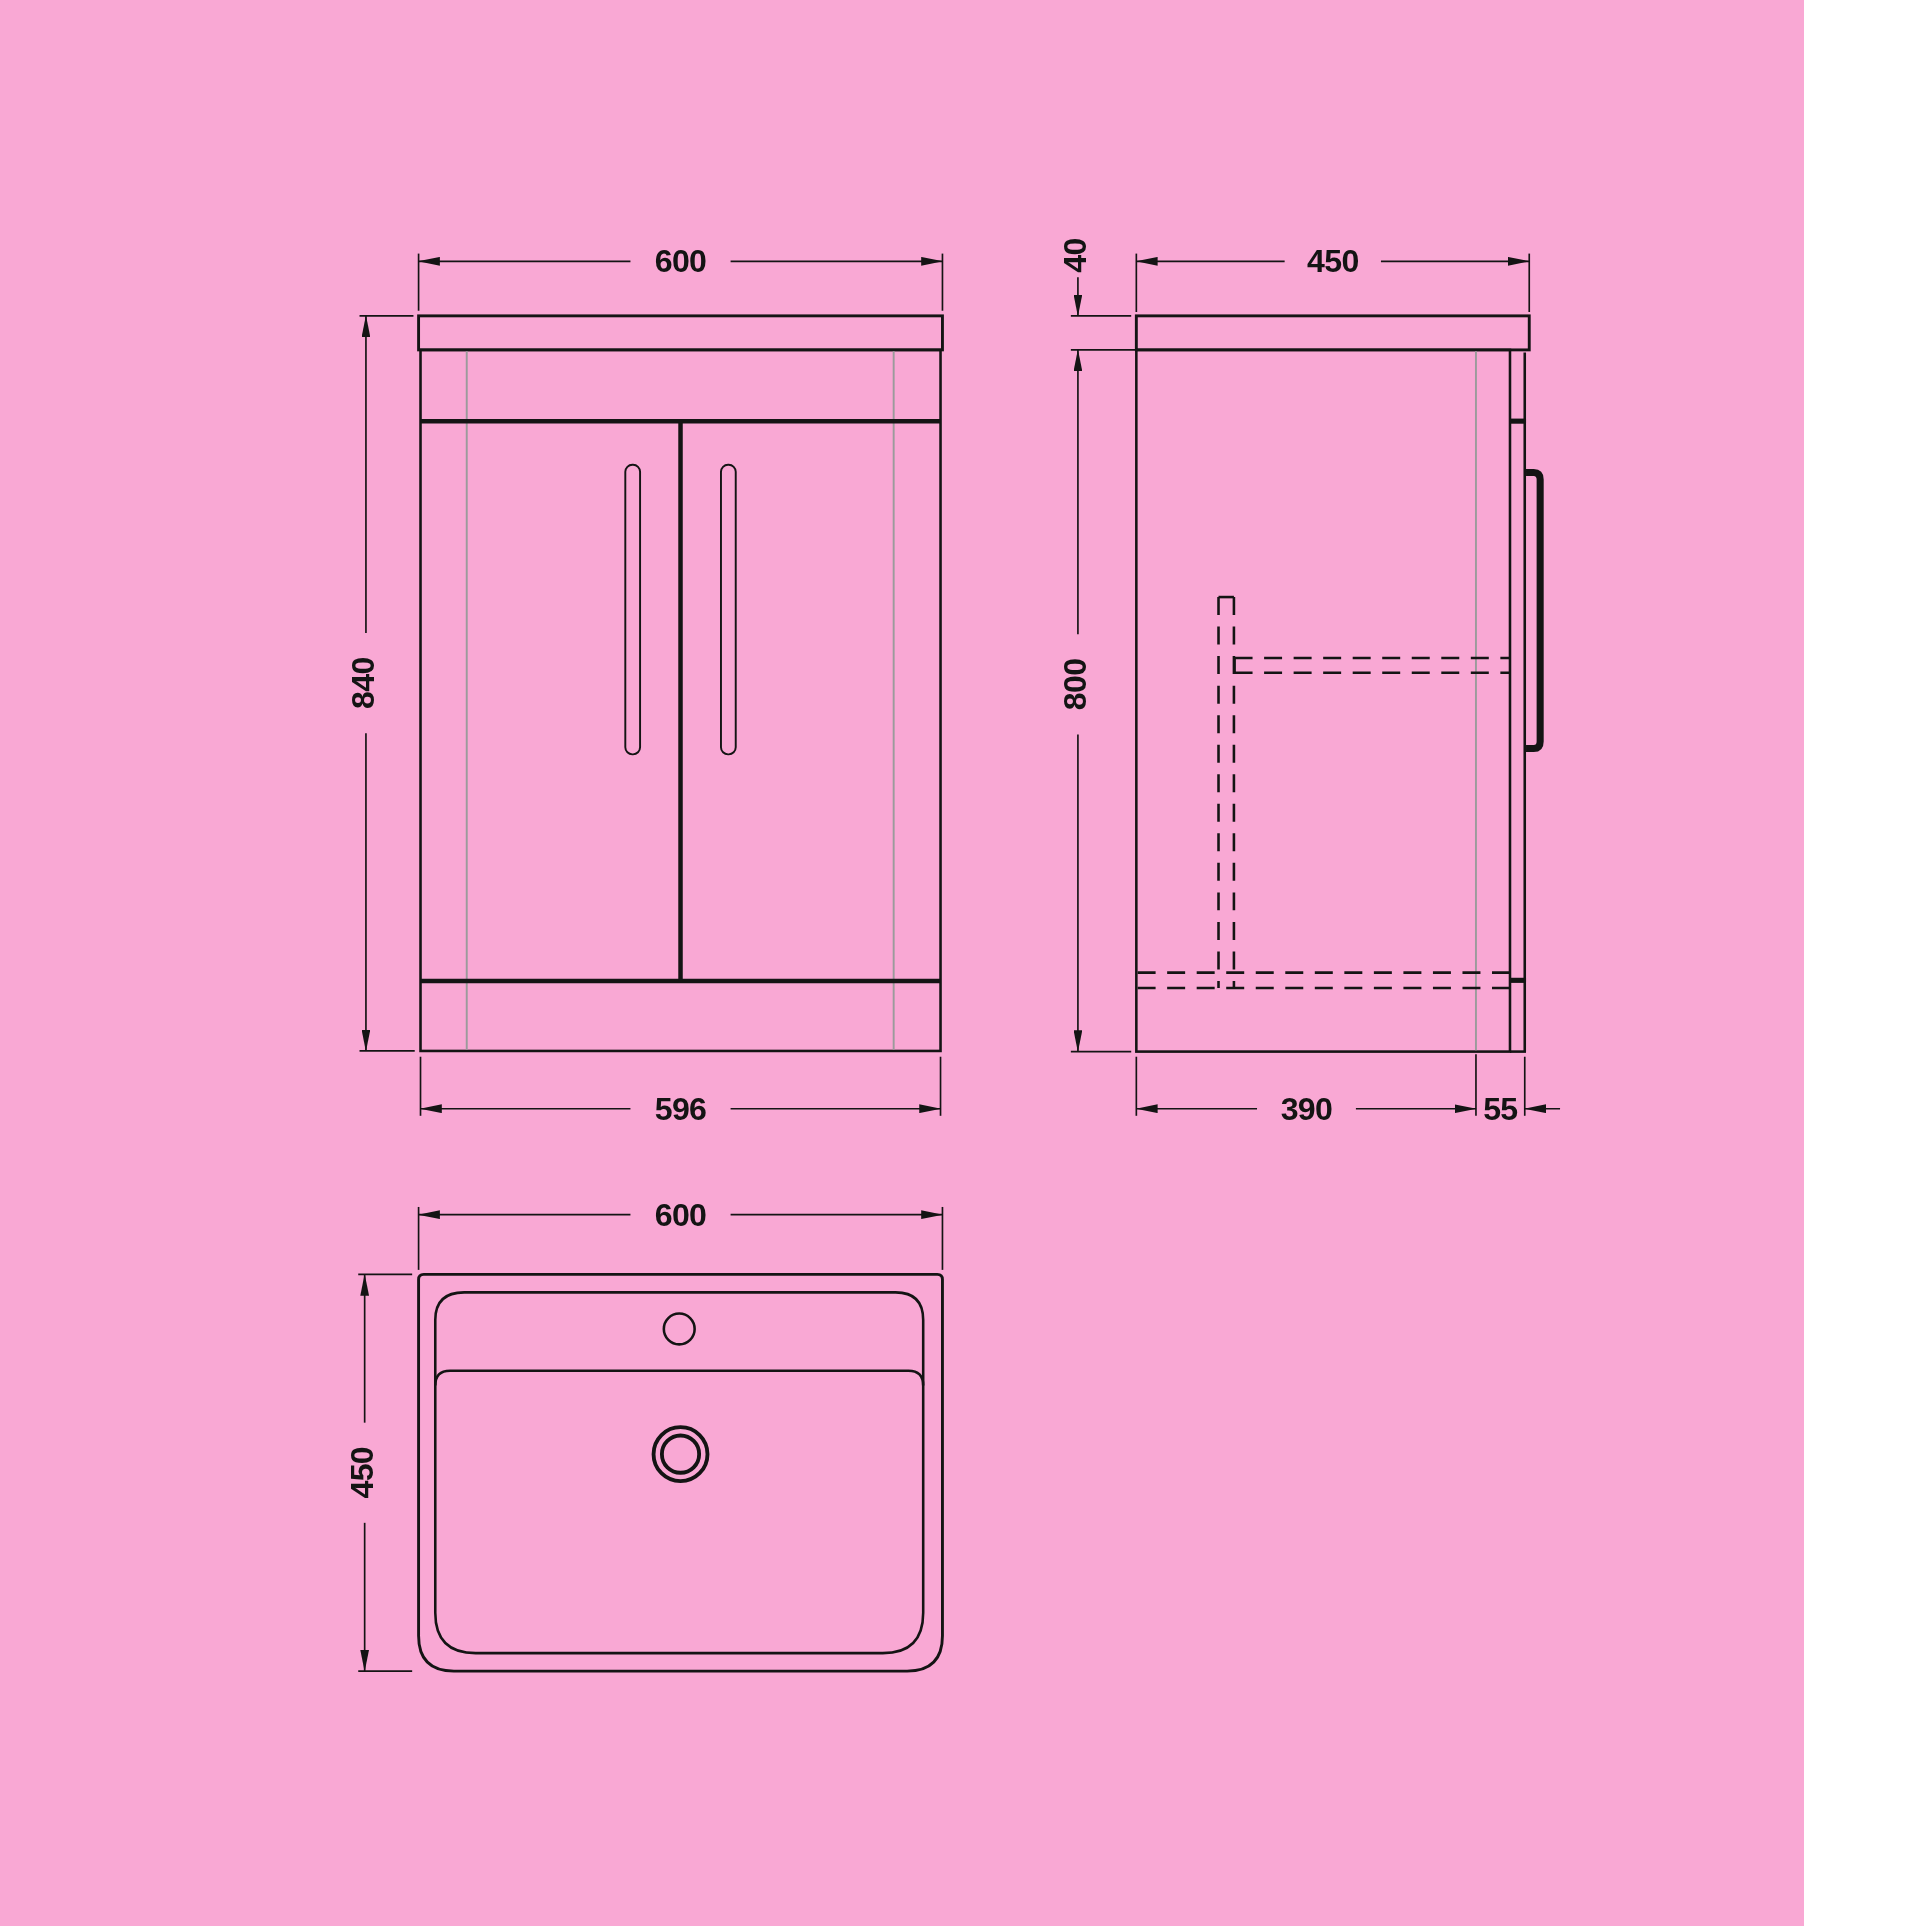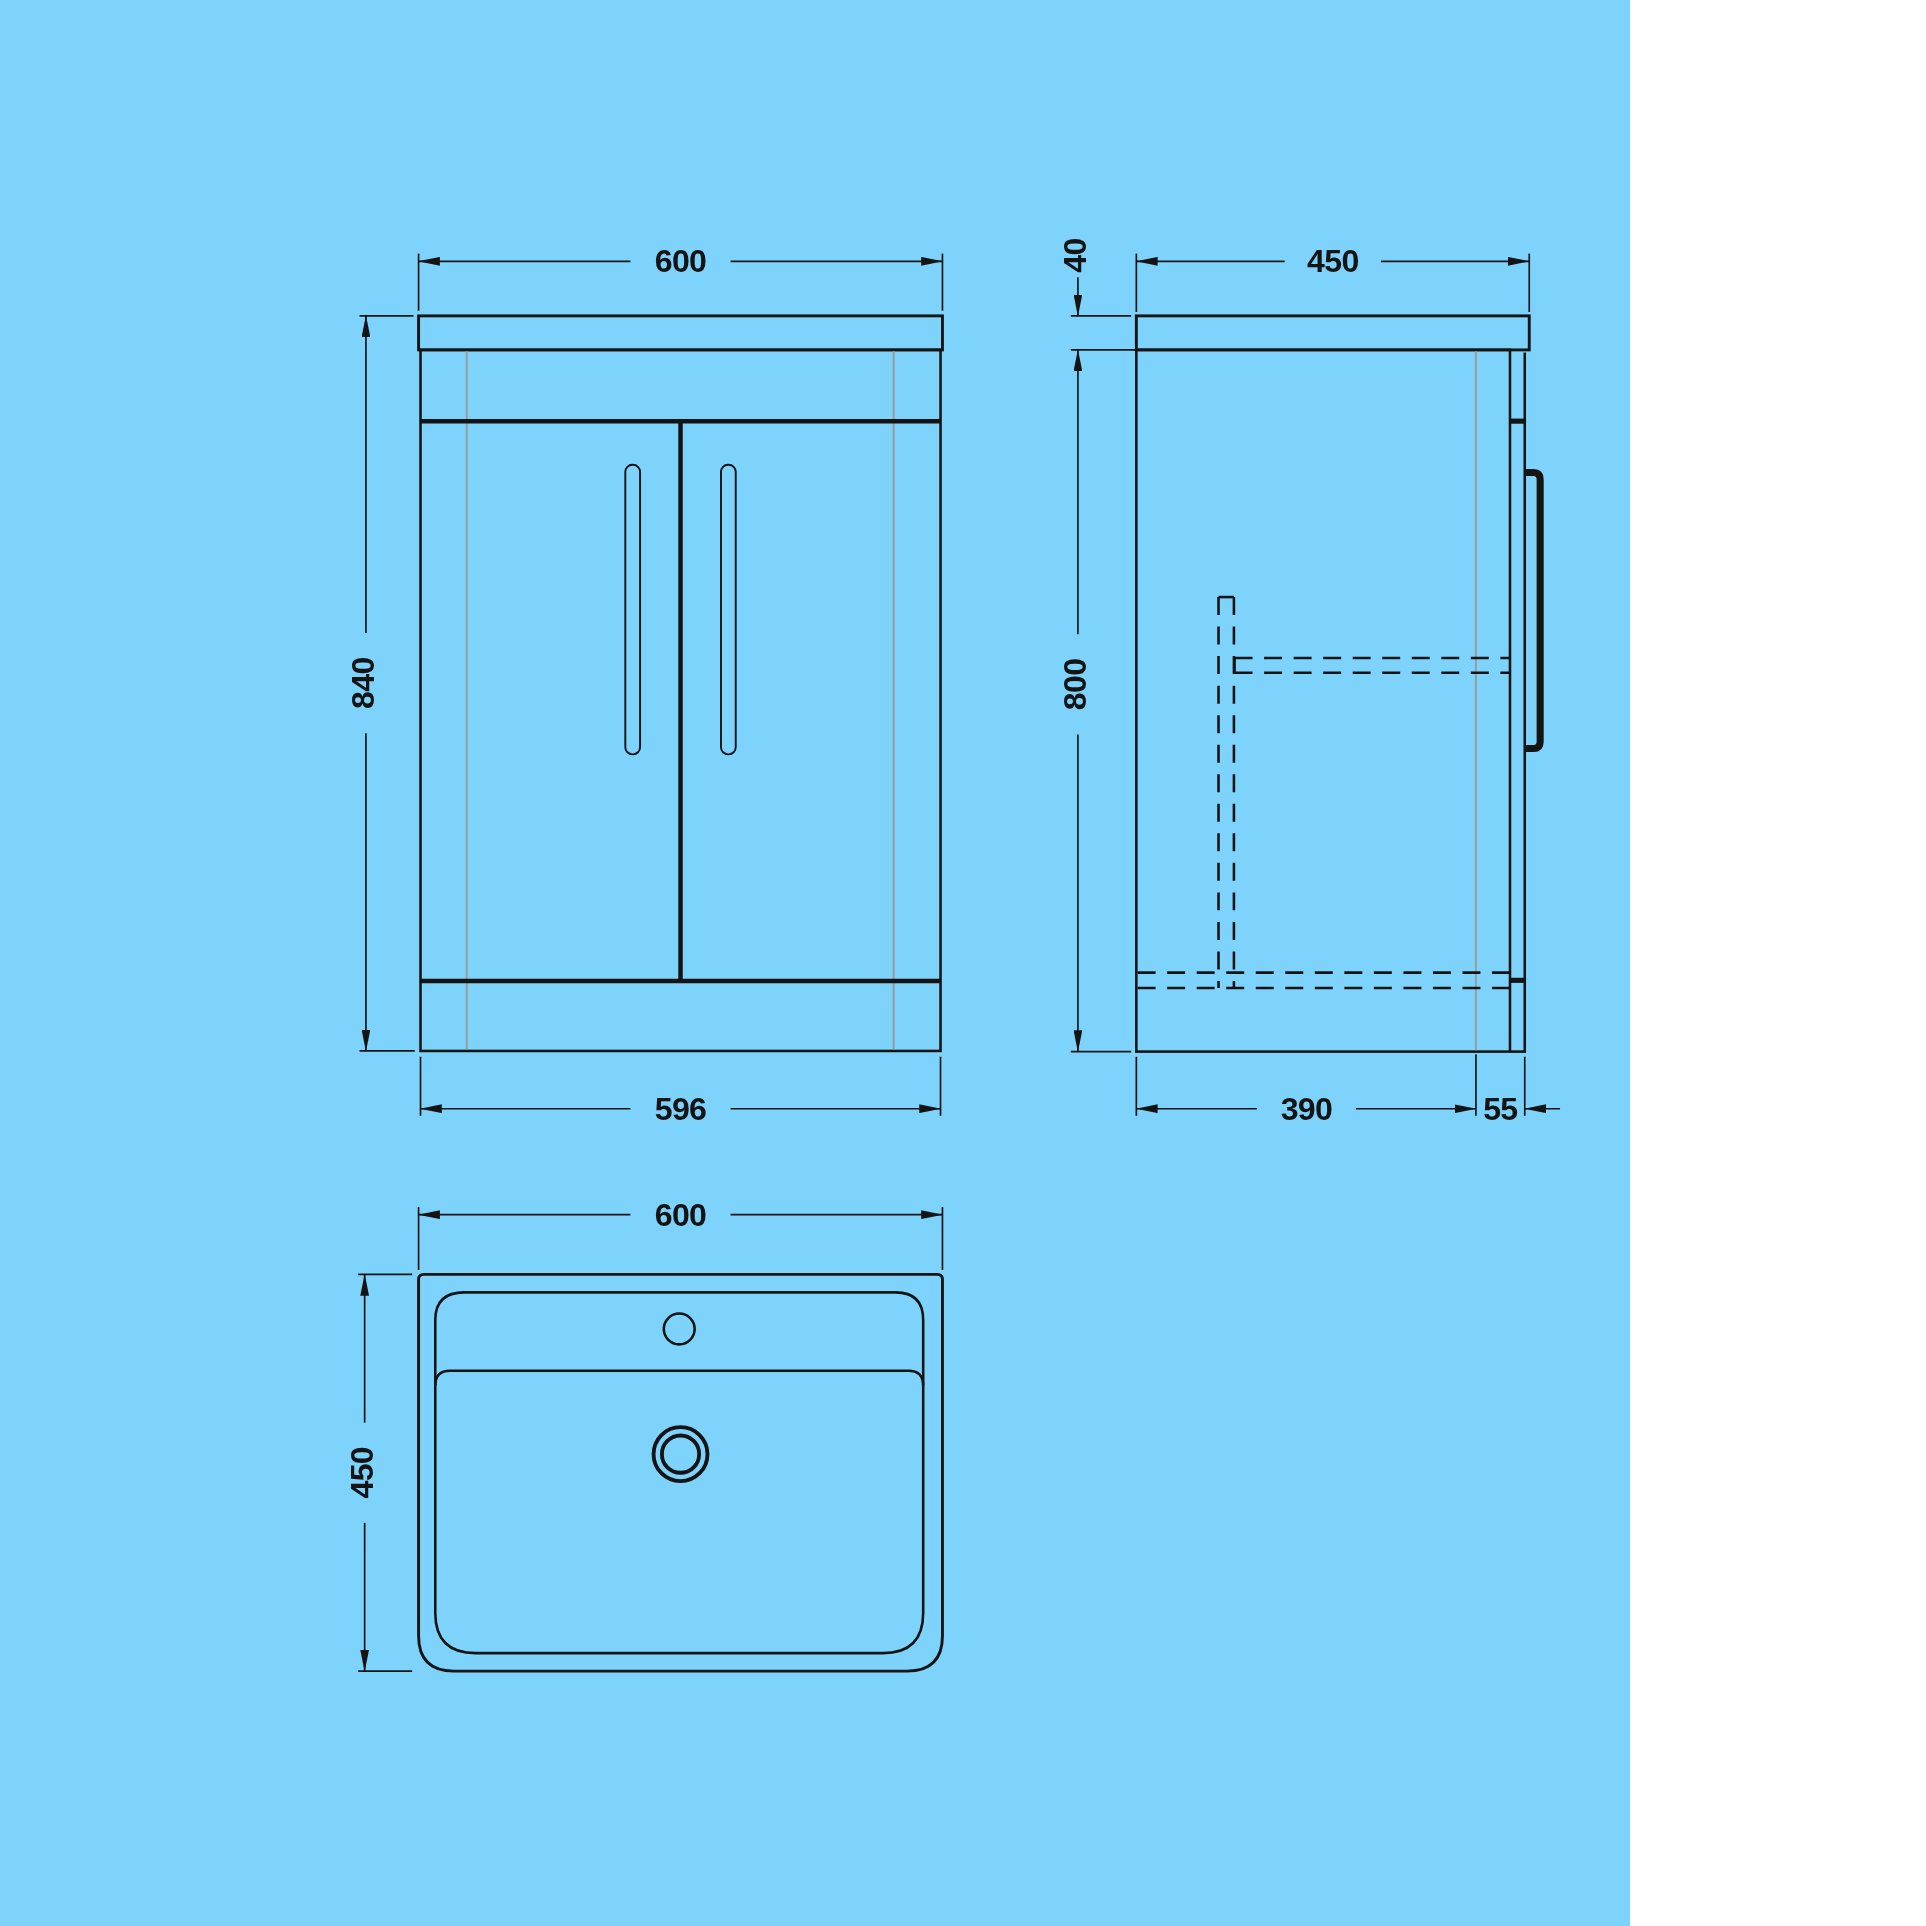--- a/index.html
+++ b/index.html
@@ -1,19 +1,19 @@
 <!DOCTYPE html>
 <html style="font-size:10.3px"><head>
 <meta charset="utf-8">
 <style>
   html,body{margin:0;padding:0;background:#ffffff;}
   .stage{
     position:relative;
-    width:1630px;height:1926px;
-    background:#7dd3fc;
+    width:1804px;height:1926px;
+    background:#f9a8d4;
     font-family:"Liberation Sans", sans-serif;
   }
   svg{display:block}
   .dim-text{
     font-family:"Liberation Sans","DejaVu Sans",sans-serif;
     font-weight:700;
     font-size:50px;
     letter-spacing:-1px;
     fill:#141414;
   }

